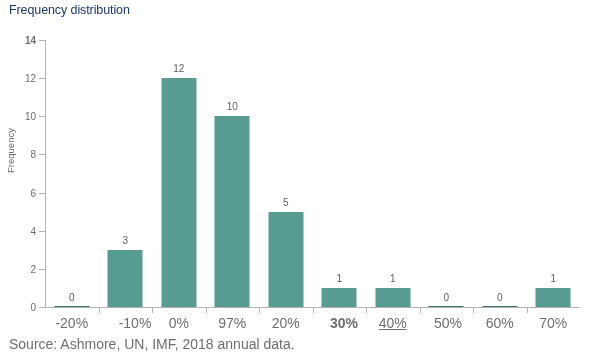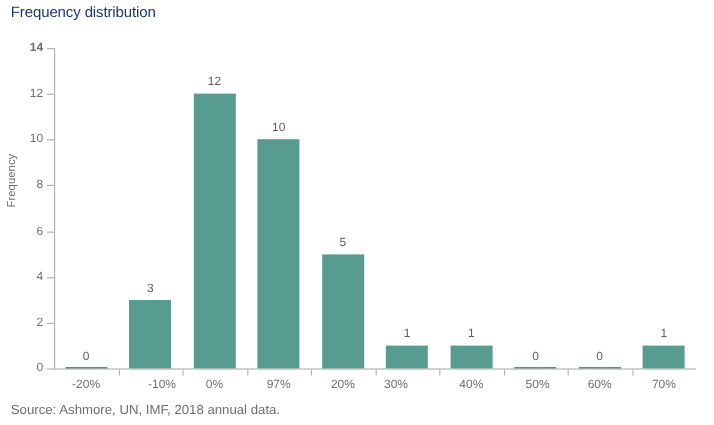--- a/index.html
+++ b/index.html
@@ -129,33 +129,33 @@
   .x-tick {
     position: absolute;
     top: 308px;
     width: 1px;
     height: 5px;
     background: #b3b3b3;
   }
   .x-tick-label {
     position: absolute;
     top: 315px;
-    font-size: 10px;
+    font-size: 14px;
     color: #6e6e6e;
     text-align: center;
     transform: translateX(-50%);
     white-space: nowrap;
   }
 
   
   #source-note {
     position: absolute;
     left: 9px;
     top: 336px;
-    font-size: 11px;
+    font-size: 14px;
     color: #6e6e6e;
     white-space: nowrap;
   }
 </style>
 </head>
 <body>
 
 <div id="chart-title">Frequency distribution</div>
 
 <div id="chart-root">
@@ -238,22 +238,22 @@
       <div class="x-tick" style="left: 419.5px;"></div>
       <div class="x-tick" style="left: 473px;"></div>
       <div class="x-tick" style="left: 526.5px;"></div>
     </div>
   <div id="x-tick-labels-layer">
       <div class="x-tick-label" style="left: 71.75px;">-20%</div>
       <div class="x-tick-label" style="left: 135px;">-10%</div>
       <div class="x-tick-label" style="left: 178.75px;">0%</div>
       <div class="x-tick-label" style="left: 232.25px;">97%</div>
       <div class="x-tick-label" style="left: 285.75px;">20%</div>
-      <div class="x-tick-label" style="left: 330px;">30%</div>
-      <div class="x-tick-label" style="left: 392.75px;">40%</div>
+      <div class="x-tick-label" style="left: 344px; font-weight: bold;">30%</div>
+      <div class="x-tick-label" style="left: 392.75px; text-decoration: underline;">40%</div>
       <div class="x-tick-label" style="left: 448px;">50%</div>
       <div class="x-tick-label" style="left: 499.75px;">60%</div>
       <div class="x-tick-label" style="left: 553.25px;">70%</div>
     </div>
 
 </div>
 
 <div id="source-note">Source: Ashmore, UN, IMF, 2018 annual data.</div>
 
 </body></html>

